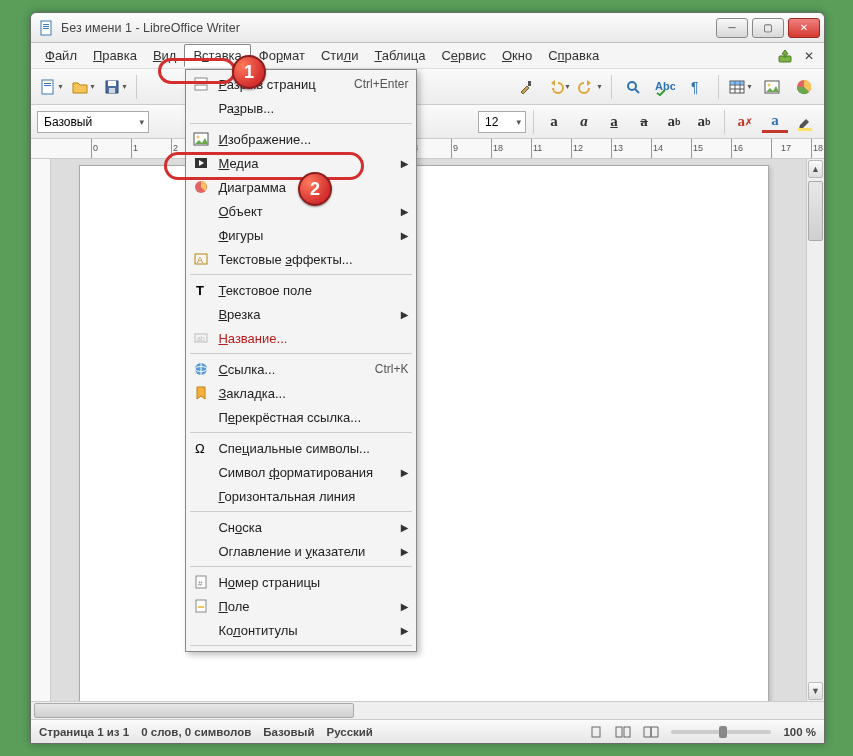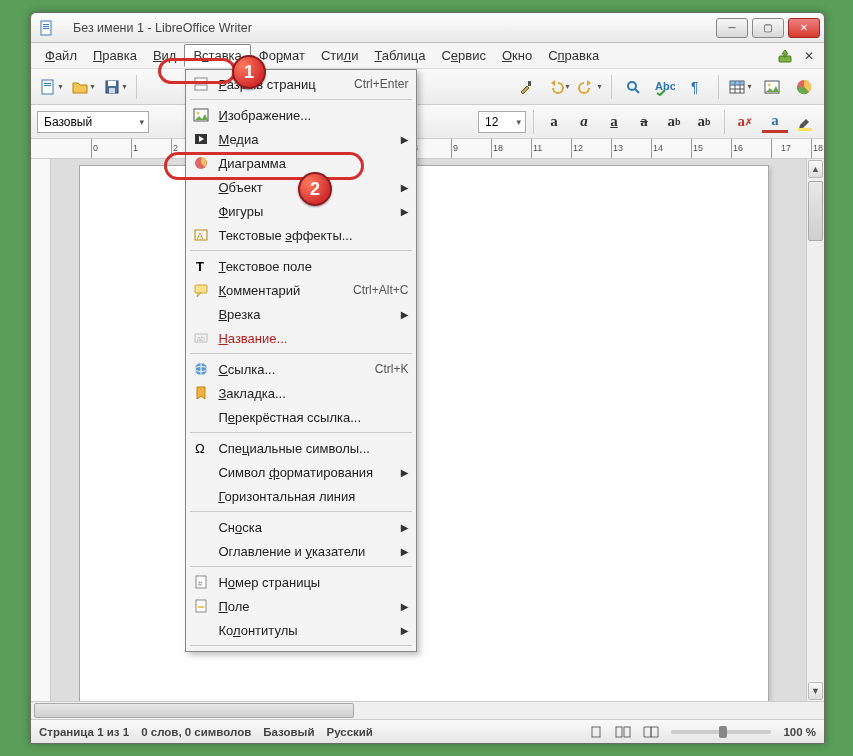--- a/index.html
+++ b/index.html
@@ -1,18 +1,18 @@
 <!DOCTYPE html>
 <html><head>
 <meta charset="utf-8">
 <style>
 * { box-sizing: border-box; margin: 0; padding: 0; font-family: "Segoe UI", Tahoma, sans-serif; }
 body { background: #5a9e5a; width: 853px; height: 756px; overflow: hidden; position: relative; }
 .window { position: absolute; left: 30px; top: 12px; width: 795px; height: 732px; background: #f0f0f0; border: 1px solid #6a6a6a; border-radius: 6px 6px 0 0; box-shadow: 0 0 8px rgba(0,0,0,.3); display: flex; flex-direction: column; }
-.titlebar { height: 30px; background: linear-gradient(#fdfdfd,#e9e9e9); border-bottom: 1px solid #bfbfbf; display: flex; align-items: center; padding: 0 4px 0 8px; border-radius: 6px 6px 0 0; gap: 12px; }
+.titlebar { height: 30px; background: linear-gradient(#fdfdfd,#e9e9e9); border-bottom: 1px solid #bfbfbf; display: flex; align-items: center; padding: 0 4px 0 8px; border-radius: 6px 6px 0 0; }
 .titlebar .doc-icon { width: 16px; height: 16px; margin-right: 6px; display:inline-block; }
 .titlebar .title-text { font-size: 12.5px; color: #444; flex: 1; }
 .win-controls { display: flex; }
 .win-btn { width: 32px; height: 20px; margin-left: 4px; border: 1px solid #888; border-radius: 3px; background: linear-gradient(#f8f8f8,#d8d8d8); display: flex; align-items: center; justify-content: center; font-size: 10px; color:#333; }
 .win-btn.close { background: linear-gradient(#f08080,#d43a2f); color:#fff; border-color:#a02820; }
 
 .menubar { height: 26px; background: #f5f5f5; display: flex; align-items: center; padding: 0 6px; font-size: 13px; color: #333; border-bottom:1px solid #ddd; position:relative; }
 .menubar .menu-item { padding: 3px 8px; cursor: default; }
 .menubar .menu-item.open { background:#fff; border:1px solid #888; border-bottom:1px solid #fff; border-radius:2px 2px 0 0; position:relative; z-index:20; }
 .menubar .mnemonic { text-decoration: underline; }
@@ -103,20 +103,24 @@
           <div class="row">
             <span class="ico">
               <svg width="16" height="16">
                 <rect x="2" y="2" width="12" height="5" fill="#fff" stroke="#888"></rect>
                 <rect x="2" y="9" width="12" height="5" fill="#fff" stroke="#888"></rect>
               </svg>
             </span>
             <span class="lbl"><span class="mnemonic">Р</span>азрыв страниц</span>
             <span class="shortcut">Ctrl+Enter</span>
           </div>
+          <div class="row">
+            <span class="ico"></span>
+            <span class="lbl">Ра<span class="mnemonic">з</span>рыв...</span>
+          </div>
           <hr>
           <div class="row">
             <span class="ico">
               <svg width="16" height="16">
                 <rect x="1" y="2" width="14" height="12" fill="#fff" stroke="#555"></rect>
                 <circle cx="5" cy="6" r="1.5" fill="#f6c458"></circle>
                 <path d="M2 13l4-4 3 3 3-5 3 6z" fill="#6aa84f"></path>
               </svg>
             </span>
             <span class="lbl"><span class="mnemonic">И</span>зображение...</span>
@@ -160,30 +164,20 @@
             <span class="lbl">Текстовые <span class="mnemonic">э</span>ффекты...</span>
           </div>
           <hr>
           <div class="row">
             <span class="ico">
               <svg width="16" height="16">
                 <text x="3" y="13" font-size="13" font-family="serif" font-weight="bold">T</text>
               </svg>
             </span>
             <span class="lbl"><span class="mnemonic">Т</span>екстовое поле</span>
-          </div>
-          <div class="row">
-            <span class="ico">
-              <svg width="16" height="16">
-                <rect x="2" y="3" width="12" height="8" rx="1" fill="#ffe08a" stroke="#caa53d"></rect>
-                <path d="M5 11l-1 4 4-4z" fill="#ffe08a" stroke="#caa53d"></path>
-              </svg>
-            </span>
-            <span class="lbl"><span class="mnemonic">К</span>омментарий</span>
-            <span class="shortcut">Ctrl+Alt+C</span>
           </div>
           <div class="row">
             <span class="ico"></span>
             <span class="lbl"><span class="mnemonic">В</span>резка</span>
             <span class="sub">▶</span>
           </div>
           <div class="row disabled">
             <span class="ico">
               <svg width="16" height="16">
                 <rect x="2" y="4" width="12" height="8" fill="none" stroke="#bbb"></rect>

